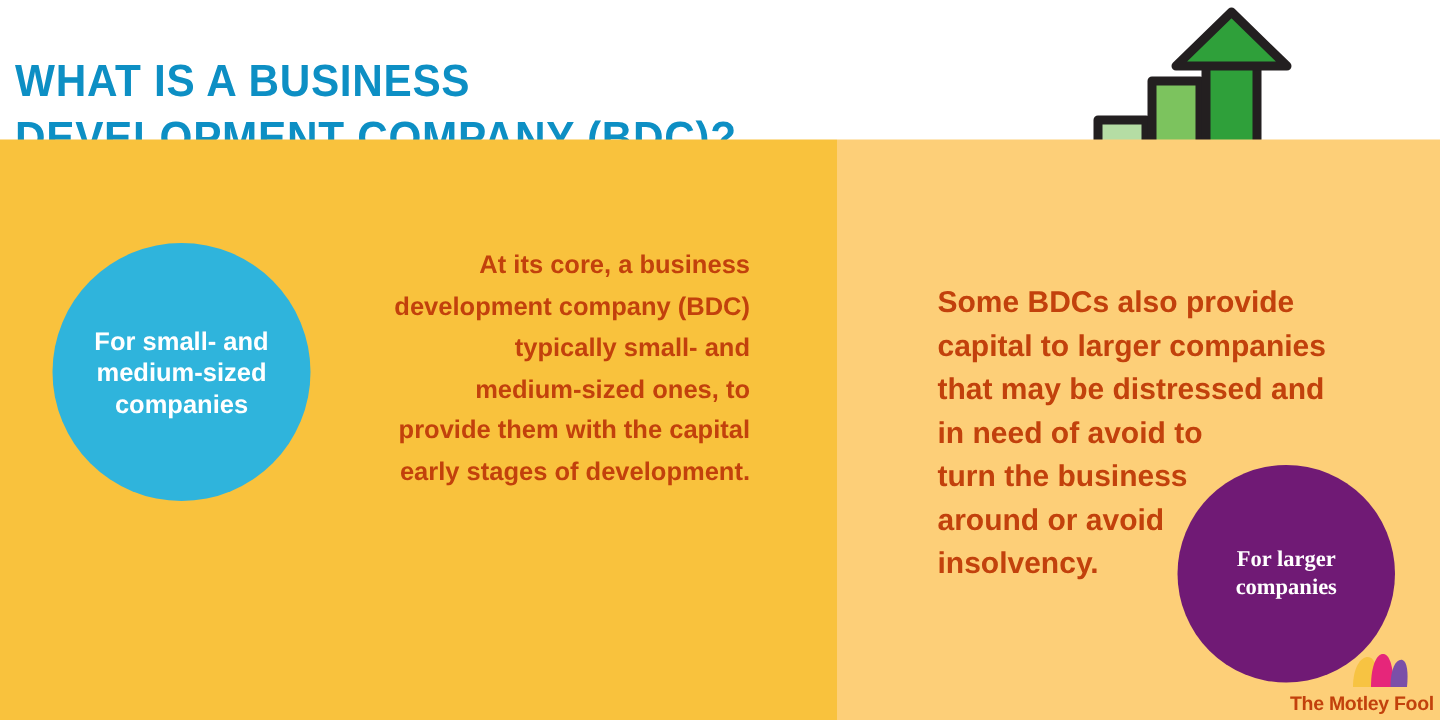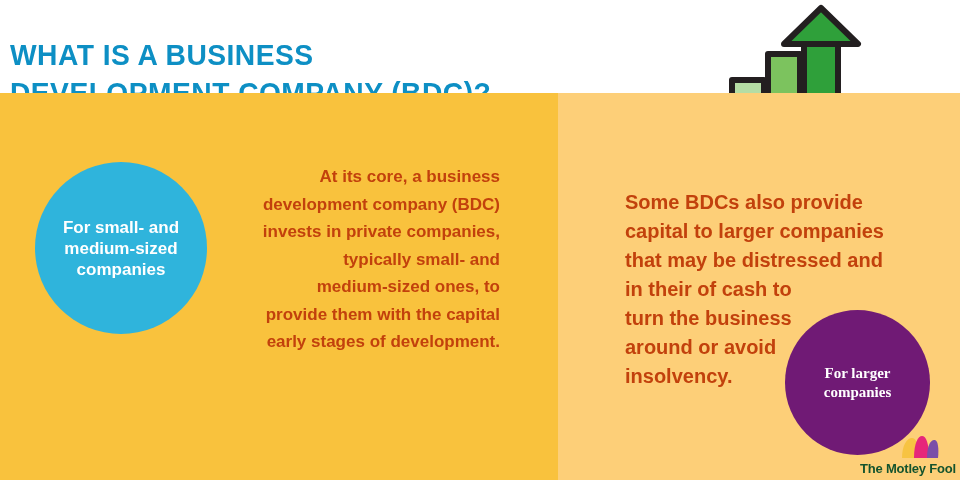--- a/index.html
+++ b/index.html
@@ -66,21 +66,21 @@
   .copy-right .ln{display:block;white-space:nowrap;}
 
   
   .growth-icon{position:absolute;left:712px;top:2px;width:184px;height:158px;}
 
   
   .logo{position:absolute;left:860px;top:448px;width:96px;height:28px;}
   .logo-hat{position:absolute;left:40px;top:-12px;width:40px;height:22px;}
   .logo-text{
     position:absolute;left:0;bottom:0;
-    font-size:13px;font-weight:bold;color:#14532d;
+    font-size:13px;font-weight:bold;color:#c2410c;
     letter-spacing:-0.2px;white-space:nowrap;
   }
 </style>
 </head>
 <body>
 
 <div id="infographic">
 
   <div class="header-band">
     <div class="title">What is a business
@@ -103,33 +103,32 @@
     </svg>
   </div>
 
   <div class="panel panel-left"></div>
   <div class="badge badge-left">
     <span>For small- and medium-sized companies</span>
   </div>
   <div class="copy copy-left">
     <span class="ln">At its core, a business</span>
     <span class="ln">development company (BDC)</span>
-    <span class="ln">invests in private companies,</span>
     <span class="ln">typically small- and</span>
     <span class="ln">medium-sized ones, to</span>
     <span class="ln">provide them with the capital</span>
     <span class="ln">early stages of development.</span>
   </div>
 
   <div class="panel panel-right"></div>
   <div class="copy copy-right">
     <span class="ln">Some BDCs also provide</span>
     <span class="ln">capital to larger companies</span>
     <span class="ln">that may be distressed and</span>
-    <span class="ln">in their of cash to</span>
+    <span class="ln">in need of avoid to</span>
     <span class="ln">turn the business</span>
     <span class="ln">around or avoid</span>
     <span class="ln">insolvency.</span>
   </div>
   <div class="badge badge-right">
     <span>For larger companies</span>
   </div>
 
   <div class="logo">
     <div class="logo-hat">

